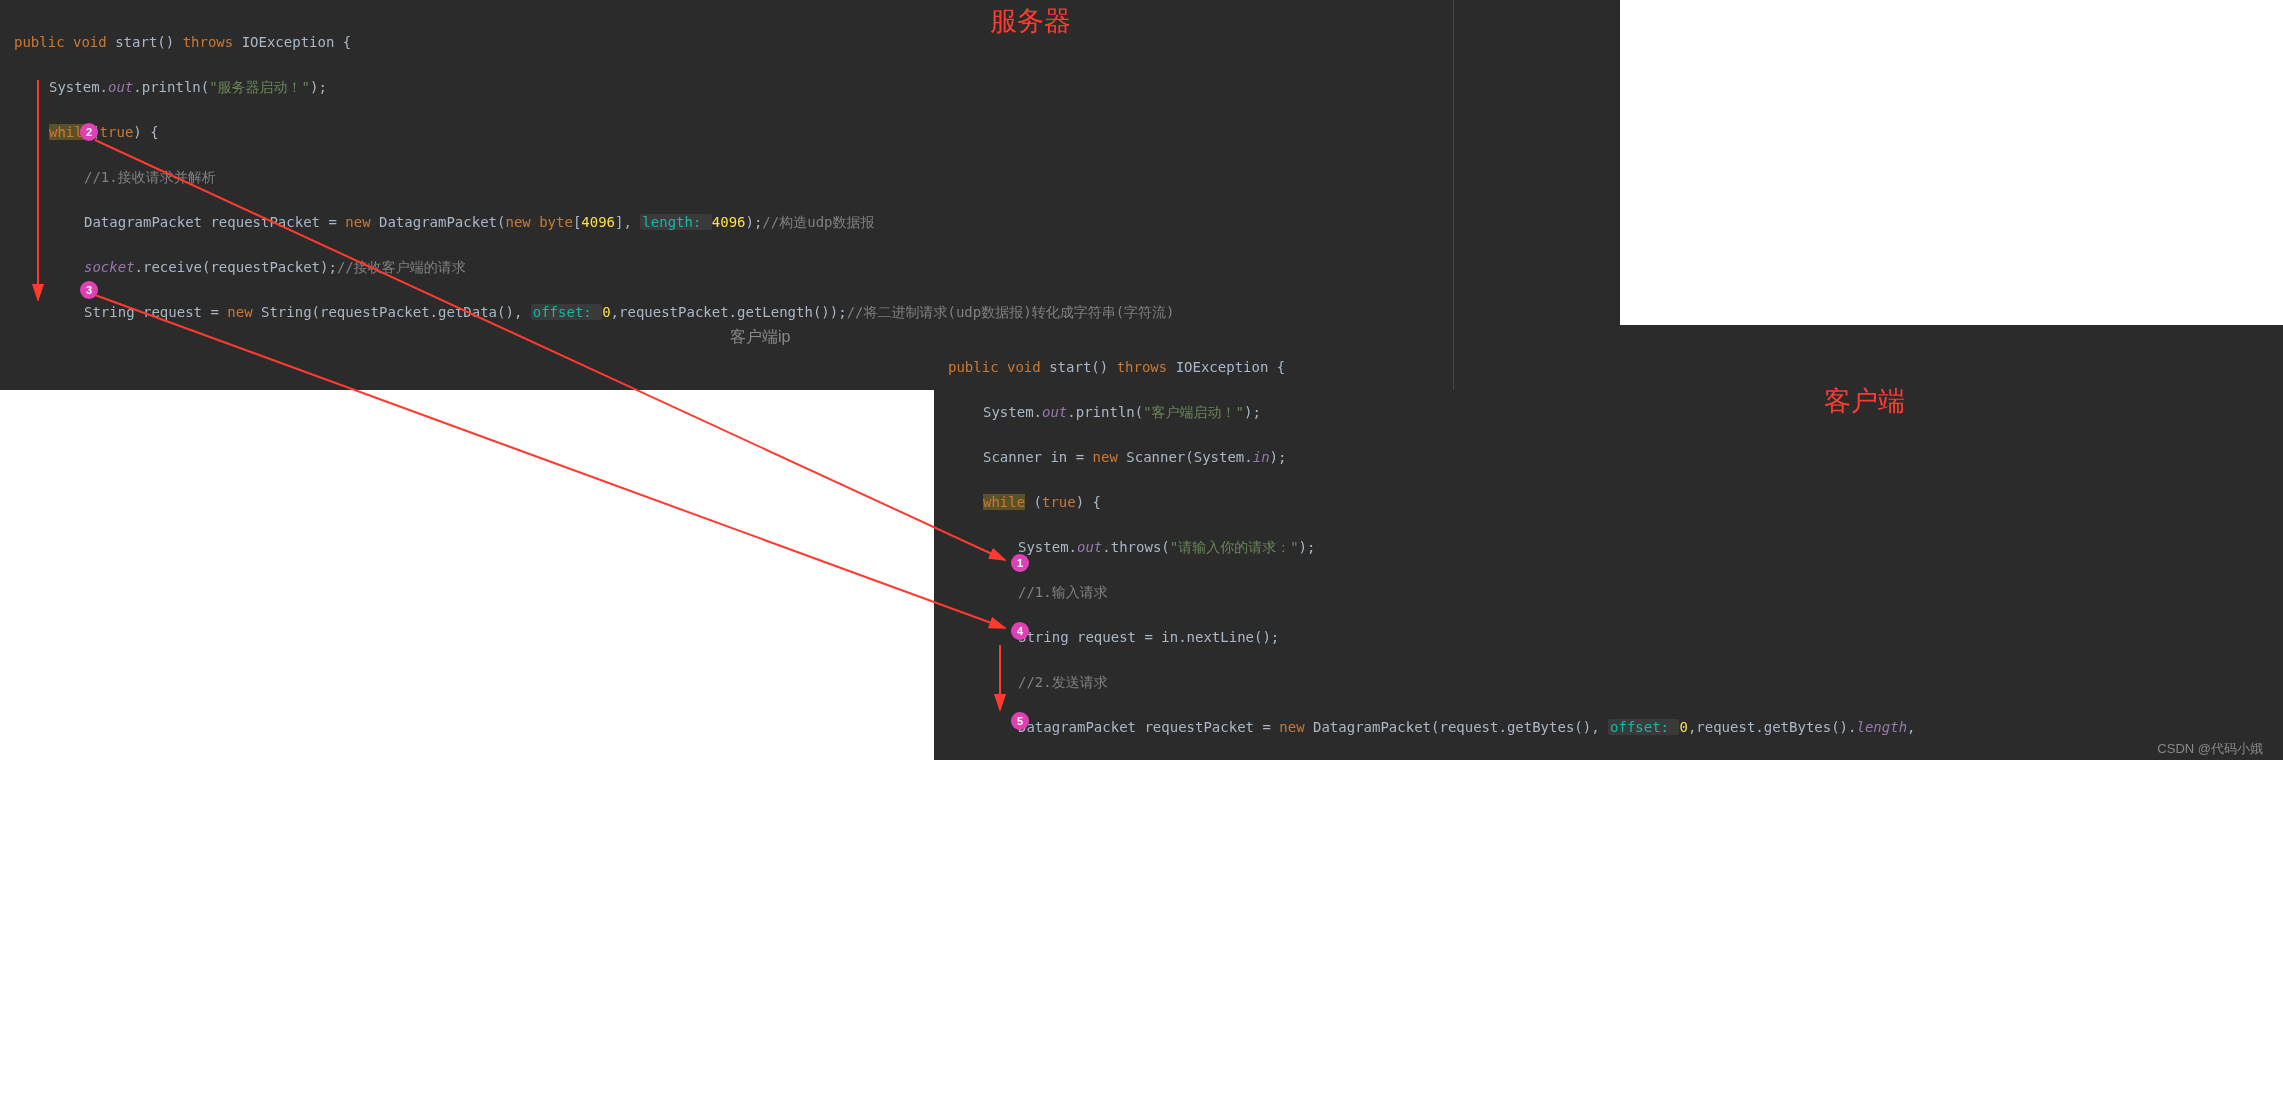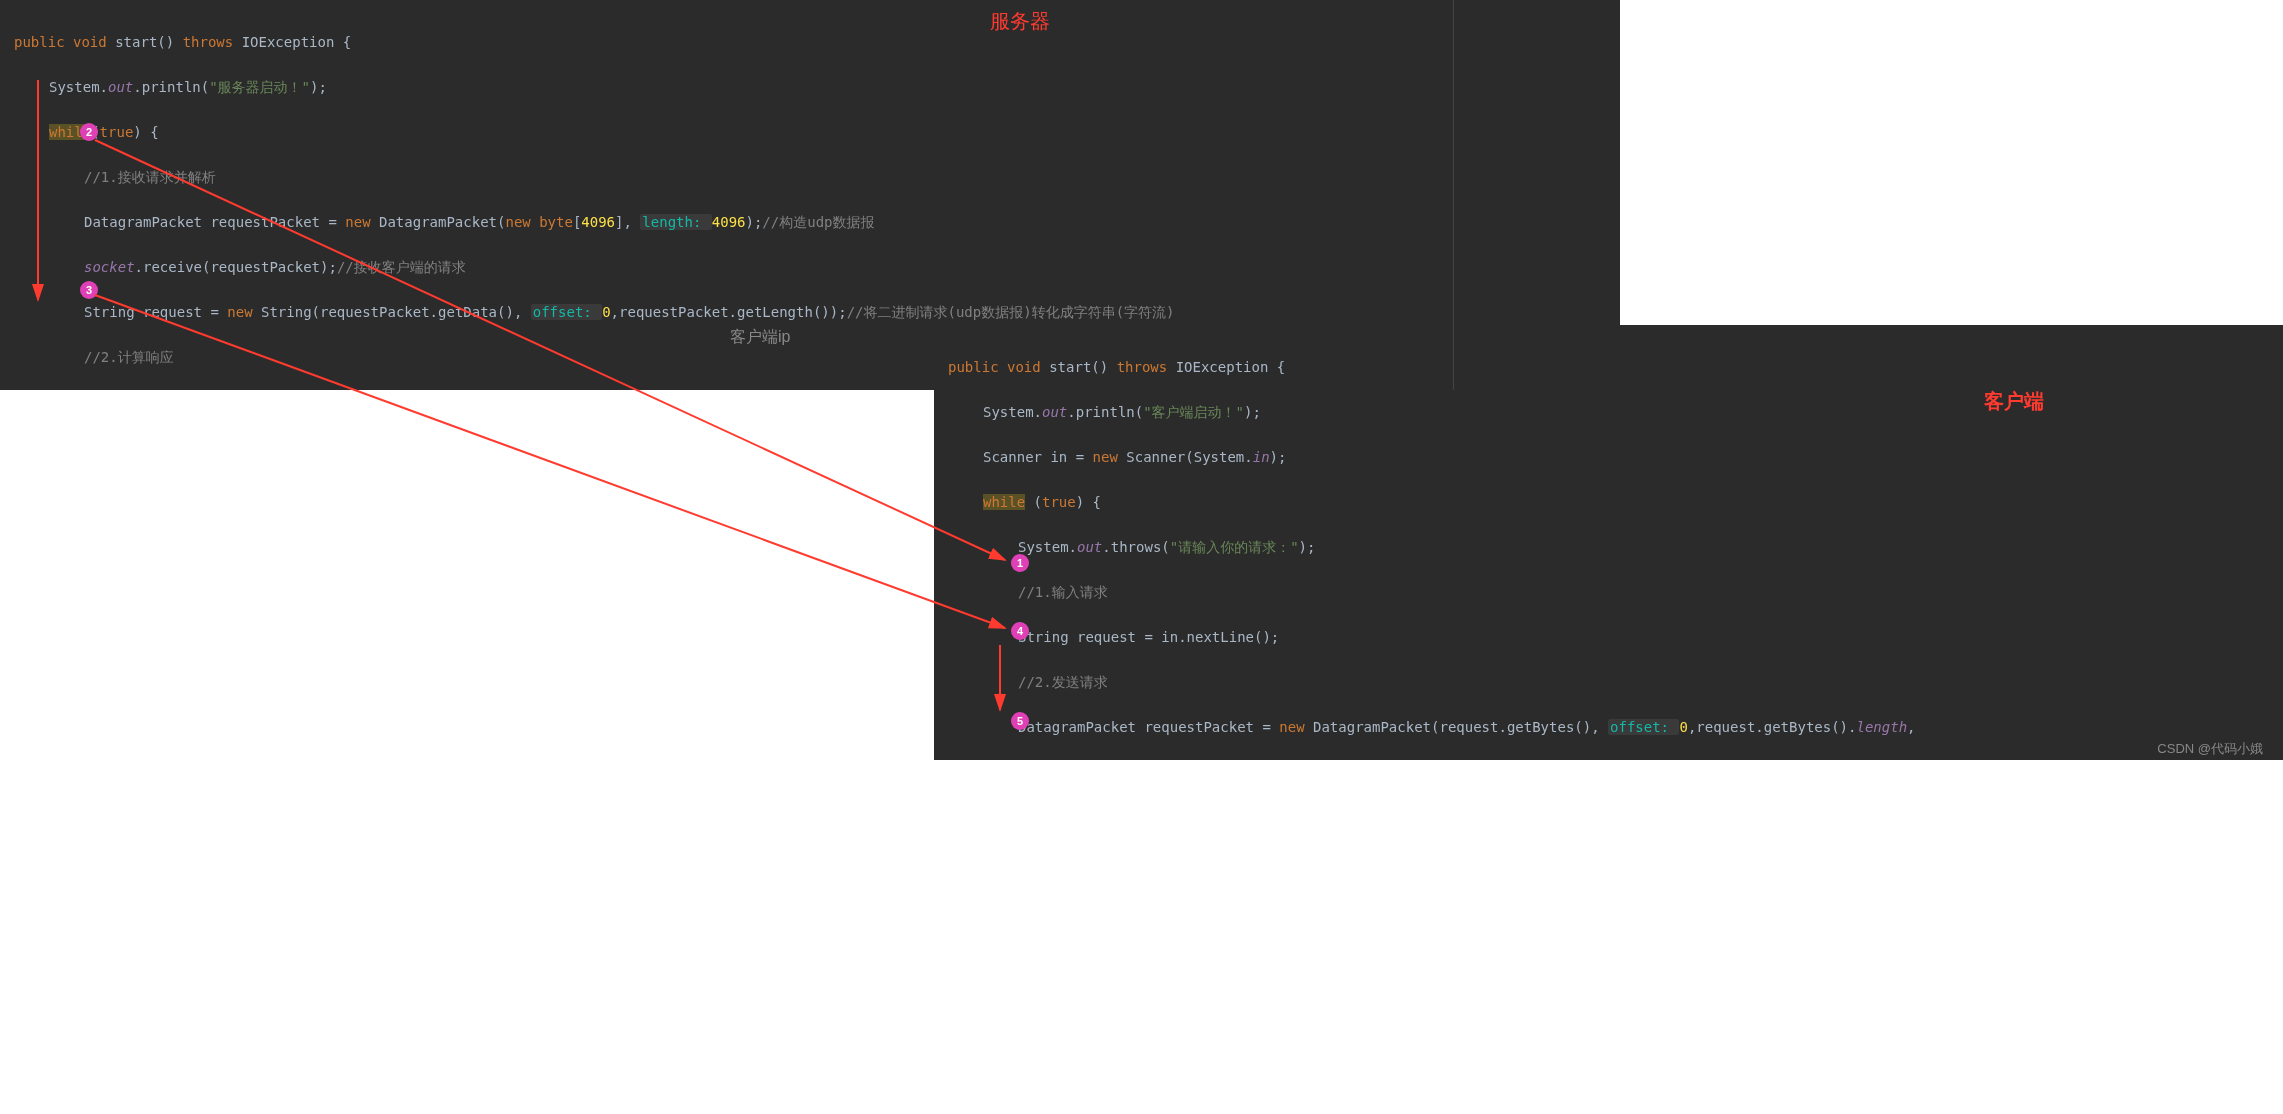--- a/index.html
+++ b/index.html
@@ -49,26 +49,26 @@
 .str { color: #6a8759; }
 .cmt { color: #808080; }
 .hint { color: #14b8a6; background: #3a3a3a; padding: 0 2px; border-radius: 2px; }
 .method { color: #a9b7c6; }
 .plain { color: #a9b7c6; }
 .hl { background: #5b5126; }
 
 .label {
   position: absolute;
   color: #ff3b30;
-  font-size: 20px;
+  font-size: 27px;
   font-weight: 500;
   font-family: "PingFang SC", "Microsoft YaHei", sans-serif;
 }
 .label-server { left: 990px; top: 10px; }
-.label-client { left: 1984px; top: 390px; font-weight: bold; }
+.label-client { left: 1824px; top: 390px; }
 .label-ip {
   left: 730px; top: 326px;
   font-size: 16px; color: #888;
   font-family: "PingFang SC", "Microsoft YaHei", sans-serif;
 }
 
 .marker {
   position: absolute;
   width: 18px; height: 18px;
   background: #e040b5;
@@ -113,21 +113,20 @@
 <body>
 
 <div class="code-panel panel-server">
 <span class="line indent0"><span class="kw">public </span><span class="kw">void </span><span class="method">start</span><span class="plain">() </span><span class="kw">throws </span><span class="plain">IOException {</span></span>
 <span class="line indent1"><span class="plain">System.</span><span class="ital">out</span><span class="plain">.println(</span><span class="str">"服务器启动！"</span><span class="plain">);</span></span>
 <span class="line indent1"><span class="kw hl">while</span><span class="plain">(</span><span class="kw">true</span><span class="plain">) {</span></span>
 <span class="line indent2"><span class="cmt">//1.接收请求并解析</span></span>
 <span class="line indent2"><span class="plain">DatagramPacket requestPacket = </span><span class="kw">new </span><span class="plain">DatagramPacket(</span><span class="kw">new </span><span class="kw">byte</span><span class="plain">[</span><span class="num">4096</span><span class="plain">], </span><span class="hint">length: </span><span class="num">4096</span><span class="plain">);</span><span class="cmt">//构造udp数据报</span></span>
 <span class="line indent2"><span class="ital">socket</span><span class="plain">.receive(requestPacket);</span><span class="cmt">//接收客户端的请求</span></span>
 <span class="line indent2"><span class="plain">String request = </span><span class="kw">new </span><span class="plain">String(requestPacket.getData(), </span><span class="hint">offset: </span><span class="num">0</span><span class="plain">,requestPacket.getLength());</span><span class="cmt">//将二进制请求(udp数据报)转化成字符串(字符流)</span></span>
-<span class="line indent2"><span class="cmt">//2.计算响应</span></span>
 
 
 
 
 
 
 
 
 
 </div>

